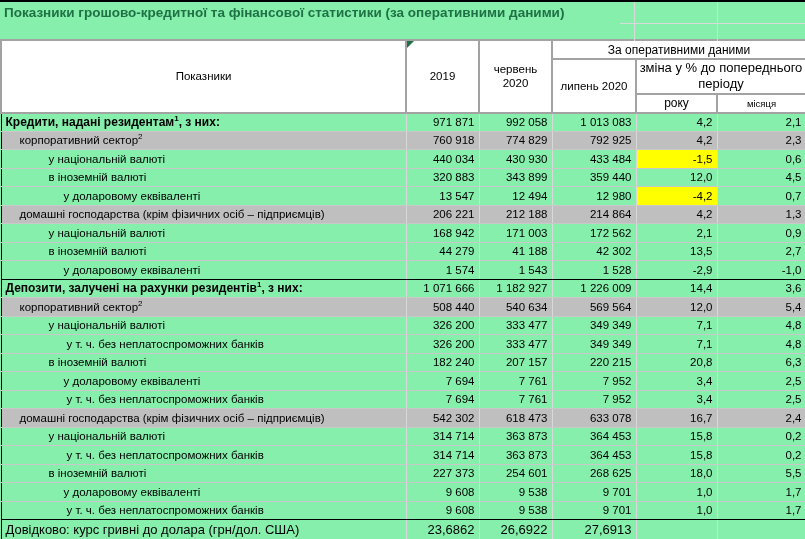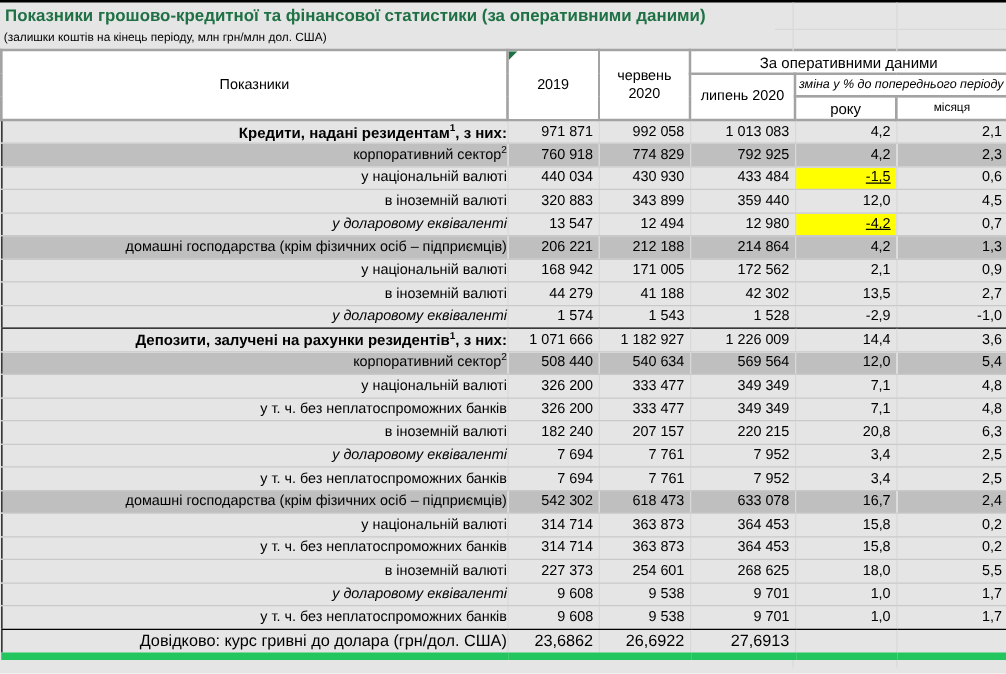--- a/index.html
+++ b/index.html
@@ -1,56 +1,55 @@
 <!DOCTYPE html>
 <html><head>
 <meta charset="utf-8">
 <style>
   html,body{margin:0;padding:0;background:#fff;}
   body{width:805px;height:539px;font-family:"Liberation Sans",sans-serif;color:#000;overflow:hidden;}
-  .sheet{position:relative;width:805px;height:539px;background:#e5e5e5;}
+  .sheet{position:relative;width:805px;height:539px;background:#86efac;}
   .top-area{position:relative;width:805px;height:39px;border-top:2px solid #000;box-sizing:border-box;}
   .title{position:absolute;left:4px;top:1px;height:20px;line-height:20px;font-size:13.5px;font-weight:bold;color:#1F7145;white-space:nowrap;}
   .subtitle{position:absolute;left:3px;top:23px;font-size:9.5px;white-space:nowrap;}
   .gline-v{position:absolute;width:1px;background:#d9d9d9;top:0;}
   .gline-h{position:absolute;height:1px;background:#d9d9d9;}
   table{border-collapse:collapse;table-layout:fixed;width:805px;border:1.5px solid #000;}
   th,td{box-sizing:border-box;overflow:hidden;white-space:nowrap;padding:0;}
   thead th{border:2px solid #a3a3a3;font-weight:normal;text-align:center;vertical-align:middle;background:#fff;font-size:11.5px;}
   th.wrap{white-space:normal;line-height:1.25;}
   .h-op{font-size:12px;height:19px;}
-  .h-chg{font-size:10px;height:18px;line-height:1.3;font-style:italic;}
+  .h-chg{font-size:13px;height:18px;line-height:1.3;}
   .h-yr{font-size:12px;height:19px;}
   .h-mo{font-size:9.5px;height:19px;}
   .h-2019{position:relative;}
   .tri{position:absolute;top:0;left:0;width:0;height:0;border-top:7px solid #1F7145;border-right:7px solid transparent;}
   tbody td{border-right:1px solid #d9d9d9;border-bottom:1px solid #c9c9c9;font-size:11.5px;height:18.5px;vertical-align:middle;}
   td.val{text-align:right;padding-right:4px;}
-  td.label-cell{text-align:right;}
+  td.label-cell{text-align:left;}
   .indent-0 .label-cell{padding-left:4px;}
-  .indent-1 .label-cell{padding-left:28px;}
-  .indent-2 .label-cell{}
-  .indent-3 .label-cell{padding-left:99px;font-style:italic;}
+  .indent-1 .label-cell{padding-left:18px;}
+  .indent-2 .label-cell{padding-left:47px;}
+  .indent-3 .label-cell{padding-left:62px;}
   .indent-4 .label-cell{padding-left:65px;}
   tr.style-bold .label-cell{font-weight:bold;font-size:12px;}
   tr.style-band td{background:#BFBFBF;}
-  td.hl{background:#FFFF00;text-decoration:underline;}
+  td.hl{background:#FFFF00;}
   tr.section-end td{border-bottom:1px solid #000;}
   tr.style-footer td{height:22px;font-size:13px;border-top:1px solid #000;border-bottom:6px solid #22c55e;}
   sup{font-size:8px;line-height:0;}
   .below{position:relative;width:805px;height:6px;}
 </style>
 </head>
 <body>
 
 <div class="sheet">
 
   <div class="top-area">
     <div class="title">Показники грошово-кредитної та фінансової статистики (за оперативними даними)</div>
-    <div class="subtitle">(залишки коштів на кінець періоду, млн грн/млн дол. США)</div>
     <div class="gline-v" style="left:634px;height:39px;"></div>
     <div class="gline-v" style="left:717px;height:39px;"></div>
     <div class="gline-h" style="left:620px;top:21px;width:185px;"></div>
   </div>
 
   <table>
     <colgroup>
       <col style="width:405px">
         <col style="width:73px">
         <col style="width:73px">
@@ -119,21 +118,21 @@
     <td class="label-cell"><span>домашні господарства (крім фізичних осіб – підприємців)</span><sup></sup><span></span></td>
     <td class="val">206 221</td>
     <td class="val">212 188</td>
     <td class="val">214 864</td>
     <td class="val">4,2</td>
     <td class="val">1,3</td>
   </tr>
         <tr class="style-normal indent-2">
     <td class="label-cell"><span>у національній валюті</span><sup></sup><span></span></td>
     <td class="val">168 942</td>
-    <td class="val">171 005</td>
+    <td class="val">171 003</td>
     <td class="val">172 562</td>
     <td class="val">2,1</td>
     <td class="val">0,9</td>
   </tr>
         <tr class="style-normal indent-2">
     <td class="label-cell"><span>в іноземній валюті</span><sup></sup><span></span></td>
     <td class="val">44 279</td>
     <td class="val">41 188</td>
     <td class="val">42 302</td>
     <td class="val">13,5</td>

